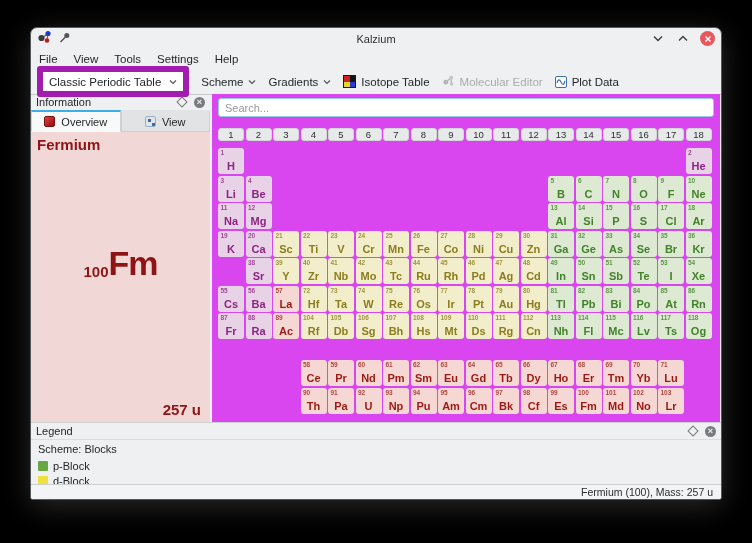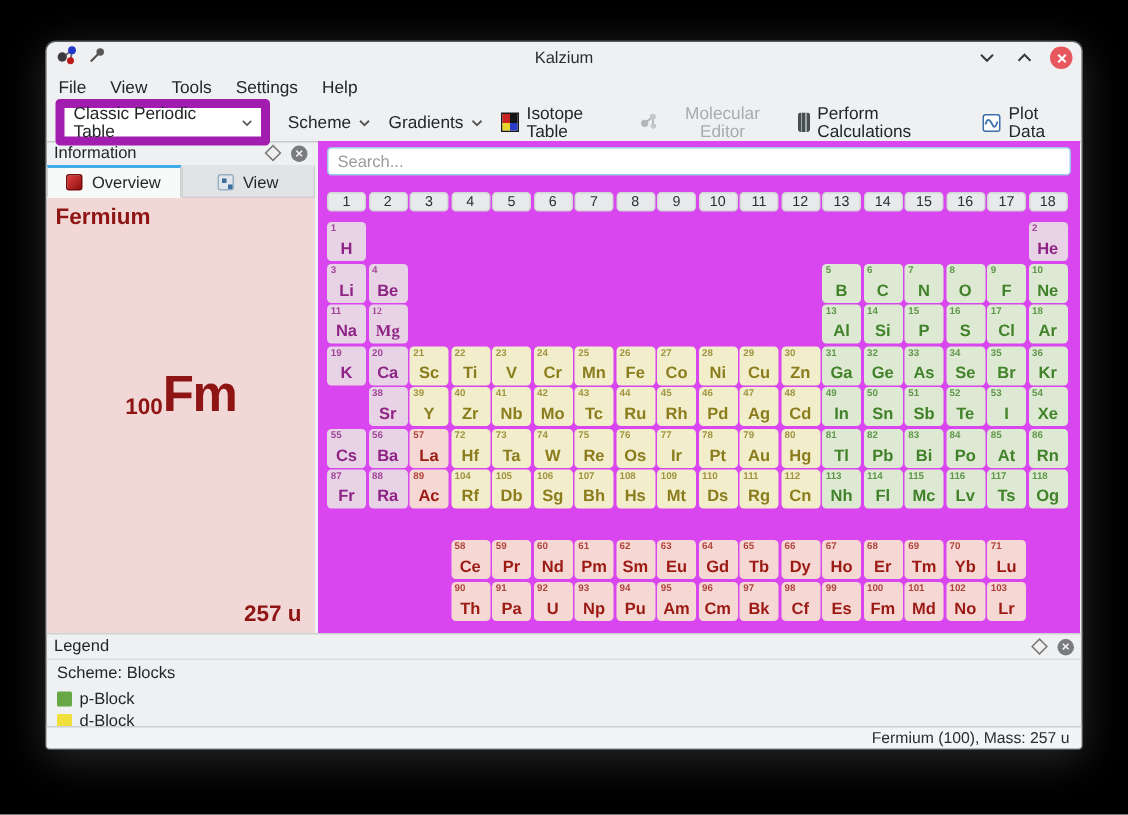--- a/index.html
+++ b/index.html
@@ -168,24 +168,20 @@
           <line x1="4" y1="8" x2="9" y2="4" stroke="#b2b4b6" stroke-width="1.2"></line>
           <line x1="9" y1="4" x2="9.5" y2="10" stroke="#b2b4b6" stroke-width="1.2"></line>
           <circle cx="3.8" cy="8.2" r="2.4" fill="#b2b4b6"></circle>
           <circle cx="9.2" cy="3.8" r="2" fill="#c4c6c8"></circle>
           <circle cx="9.6" cy="10" r="1.8" fill="#c4c6c8"></circle>
         </svg>
       </span>
       <span>Molecular Editor</span>
     </div>
     <div class="tbtn">
-      <span class="calc-icon"></span>
-      <span>Perform Calculations</span>
-    </div>
-    <div class="tbtn">
       <span class="plot-icon">
         <svg width="10" height="10" viewBox="0 0 10 10">
             <path d="M1 6 C2 2,3.5 2,5 5 S7.5 9,9 4" fill="none" stroke="#3d6fa8" stroke-width="1.2"></path>
           </svg>
       </span>
       <span>Plot Data</span>
     </div>
   </div>
 
   <div class="main">
@@ -276,21 +272,21 @@
             <span class="sym">F</span>
           </div>
           <div class="cell b-p" style="grid-area: 2 / 18;">
             <span class="num">10</span>
             <span class="sym">Ne</span>
           </div>
           <div class="cell b-s" style="grid-area: 3 / 1;">
             <span class="num">11</span>
             <span class="sym">Na</span>
           </div>
-          <div class="cell b-s" style="grid-area: 3 / 2; font-family: Liberation Serif, serif;">
+          <div class="cell b-s" style="grid-area: 3 / 2;">
             <span class="num">12</span>
             <span class="sym">Mg</span>
           </div>
           <div class="cell b-p" style="grid-area: 3 / 13;">
             <span class="num">13</span>
             <span class="sym">Al</span>
           </div>
           <div class="cell b-p" style="grid-area: 3 / 14;">
             <span class="num">14</span>
             <span class="sym">Si</span>

